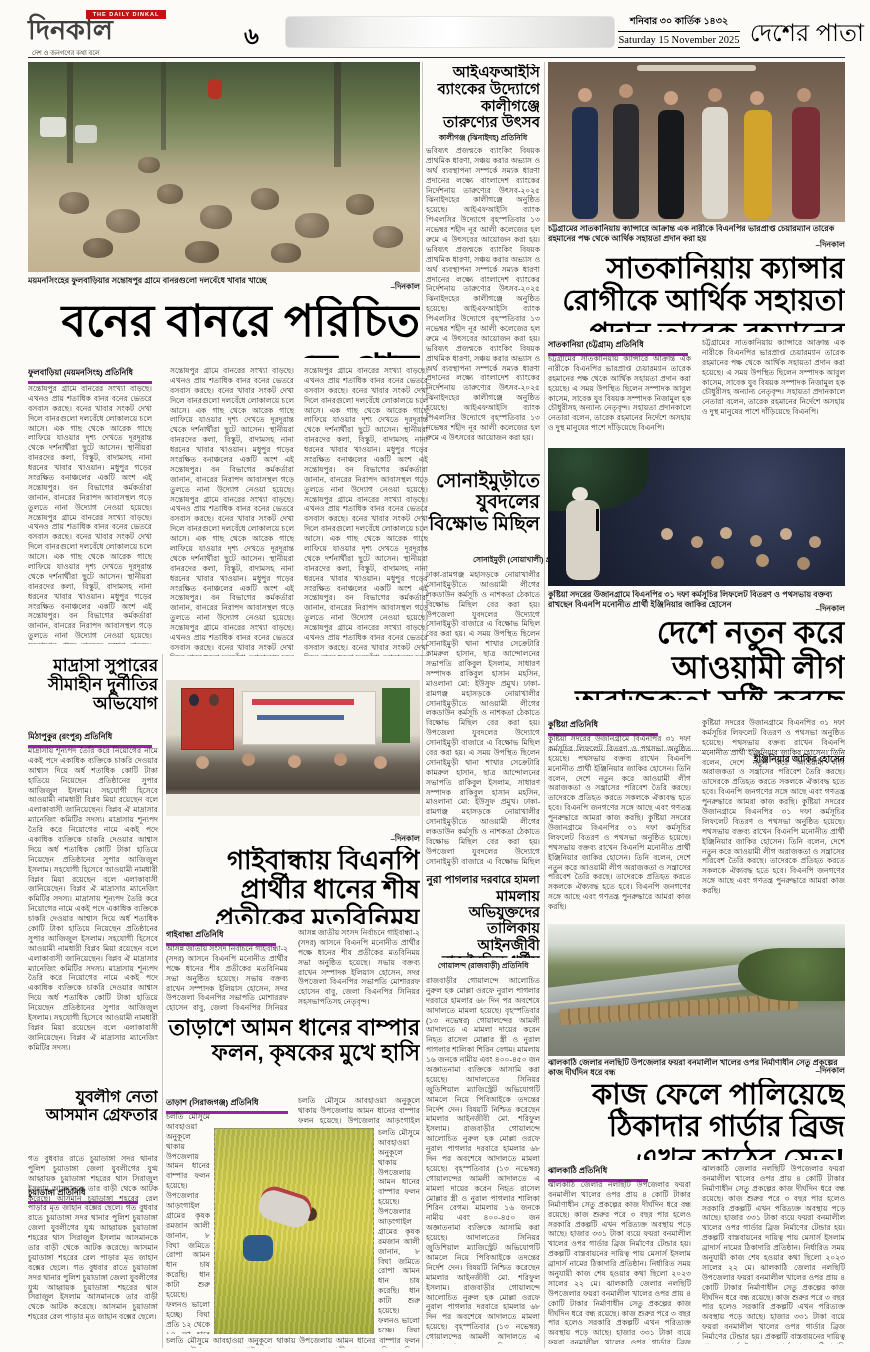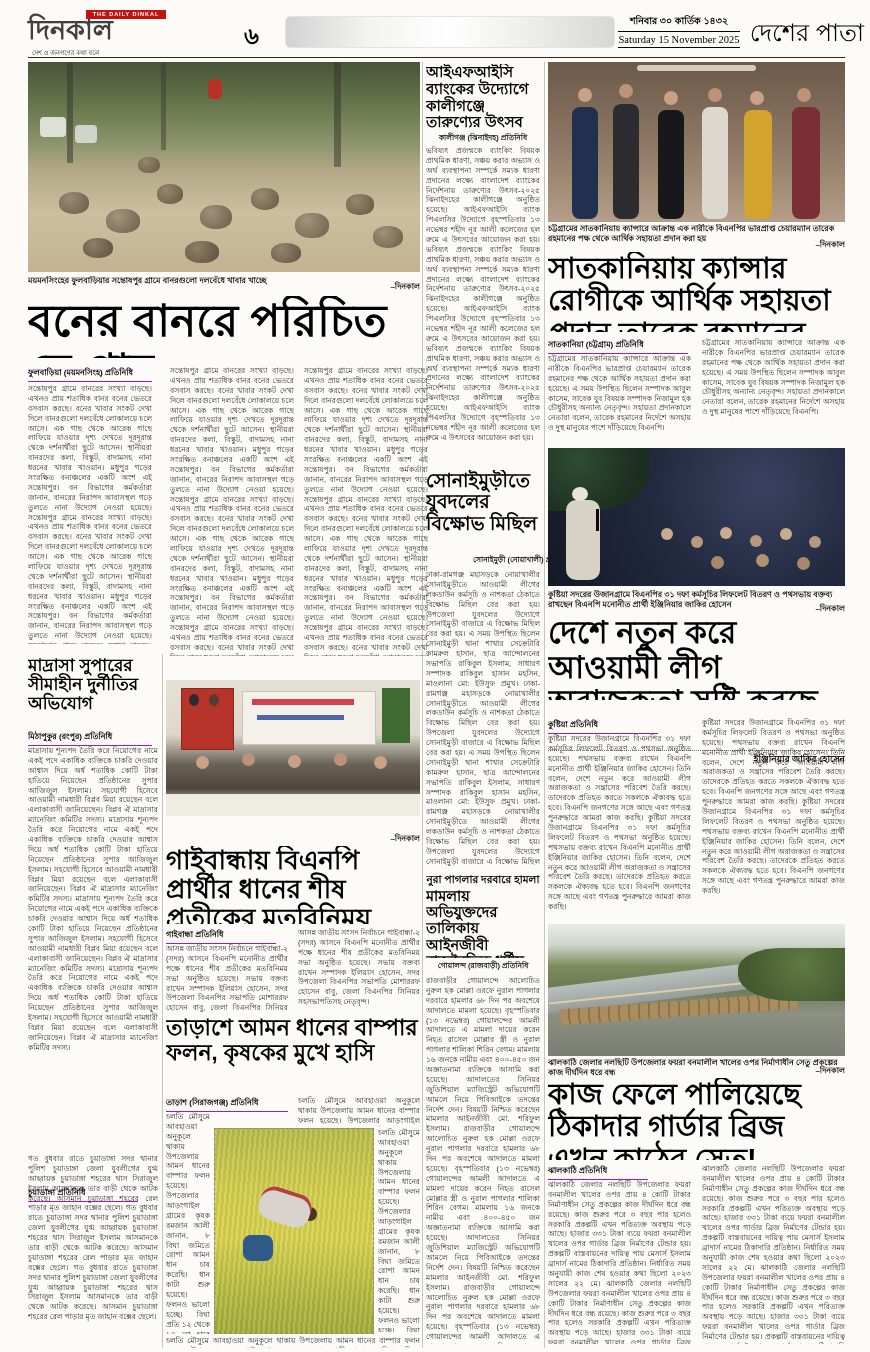--- a/index.html
+++ b/index.html
@@ -1,21 +1,21 @@
 <!DOCTYPE html>
 <html lang="bn"><head>
 <meta charset="utf-8">
 <style>
   html,body{margin:0;padding:0;background:#e9e7e2;font-family:"Liberation Sans",sans-serif;}
   #page{position:relative;width:870px;height:1352px;background:#fcfbf8;margin:0 auto;overflow:hidden;color:#1a1a1a;}
   .abs{position:absolute;}
   .photo{position:absolute;overflow:hidden;background:#9a9a92;}
-  .hl{font-weight:700;text-align:left;color:#000;line-height:1.12;overflow:hidden;}
+  .hl{font-weight:700;text-align:right;color:#000;line-height:1.12;overflow:hidden;}
   .bd{font-size:7.5px;line-height:1.32;text-align:justify;overflow:hidden;color:#1d1d1d;word-break:break-word;}
-  .byl{font-size:8px;font-weight:700;color:#000;border-bottom:1px solid #a21caf;padding-bottom:2px;overflow:hidden;white-space:nowrap;}
+  .byl{font-size:8px;font-weight:700;color:#000;border-bottom:3px solid #a21caf;padding-bottom:2px;overflow:hidden;white-space:nowrap;}
   .cap{font-size:8px;font-weight:700;line-height:1.3;color:#111;overflow:hidden;position:absolute;}
   .credit{position:absolute;right:0;bottom:0;font-size:8px;font-weight:700;background:#fcfbf8;padding-left:4px;}
   .vrule{position:absolute;width:1px;background:#c7c5bf;}
   .kick{font-weight:700;text-align:center;color:#000;overflow:hidden;}
   .attr{font-size:9px;font-weight:700;text-align:right;color:#000;overflow:hidden;border-top:1px dotted #777;padding-top:1px;}
   .dot{position:absolute;border-radius:50%;}
   .blob{position:absolute;border-radius:45%;}
 </style>
 </head>
 <body>
@@ -69,20 +69,21 @@
   <div class="abs hl" style="left:28px;top:296px;width:392px;height:62px;font-size:44px;">বনের বানরে পরিচিত যে গ্রাম</div>
   <div class="abs byl" style="left:28px;top:366px;width:124px;">ফুলবাড়িয়া (ময়মনসিংহ) প্রতিনিধি</div>
   <div class="abs bd" style="left:28px;top:384px;width:124px;height:260px;">সন্তোষপুর গ্রামে বানরের সংখ্যা বাড়ছে। এখনও প্রায় শতাধিক বানর বনের ভেতরে বসবাস করছে। বনের খাবার সংকট দেখা দিলে বানরগুলো দলবেঁধে লোকালয়ে চলে আসে। এক গাছ থেকে আরেক গাছে লাফিয়ে যাওয়ার দৃশ্য দেখতে দূরদূরান্ত থেকে দর্শনার্থীরা ছুটে আসেন। স্থানীয়রা বানরদের কলা, বিস্কুট, বাদামসহ নানা ধরনের খাবার খাওয়ান। মধুপুর গড়ের সংরক্ষিত বনাঞ্চলের একটি অংশ এই সন্তোষপুর। বন বিভাগের কর্মকর্তারা জানান, বানরের নিরাপদ আবাসস্থল গড়ে তুলতে নানা উদ্যোগ নেওয়া হয়েছে। সন্তোষপুর গ্রামে বানরের সংখ্যা বাড়ছে। এখনও প্রায় শতাধিক বানর বনের ভেতরে বসবাস করছে। বনের খাবার সংকট দেখা দিলে বানরগুলো দলবেঁধে লোকালয়ে চলে আসে। এক গাছ থেকে আরেক গাছে লাফিয়ে যাওয়ার দৃশ্য দেখতে দূরদূরান্ত থেকে দর্শনার্থীরা ছুটে আসেন। স্থানীয়রা বানরদের কলা, বিস্কুট, বাদামসহ নানা ধরনের খাবার খাওয়ান। মধুপুর গড়ের সংরক্ষিত বনাঞ্চলের একটি অংশ এই সন্তোষপুর। বন বিভাগের কর্মকর্তারা জানান, বানরের নিরাপদ আবাসস্থল গড়ে তুলতে নানা উদ্যোগ নেওয়া হয়েছে। সন্তোষপুর গ্রামে বানরের সংখ্যা বাড়ছে। এখনও প্রায় শতাধিক বানর বনের ভেতরে বসবাস করছে। বনের খাবার সংকট দেখা দিলে বানরগুলো দলবেঁধে লোকালয়ে চলে আসে। এক গাছ থেকে আরেক গাছে লাফিয়ে যাওয়ার দৃশ্য দেখতে দূরদূরান্ত থেকে দর্শনার্থীরা ছুটে আসেন। স্থানীয়রা বানরদের কলা, বিস্কুট, বাদামসহ নানা ধরনের খাবার খাওয়ান। মধুপুর গড়ের সংরক্ষিত বনাঞ্চলের একটি অংশ এই সন্তোষপুর। বন বিভাগের কর্মকর্তারা জানান, বানরের নিরাপদ আবাসস্থল গড়ে তুলতে নানা উদ্যোগ নেওয়া হয়েছে।</div>
   <div class="abs bd" style="left:162px;top:366px;width:124px;height:290px;padding-left:8px;">সন্তোষপুর গ্রামে বানরের সংখ্যা বাড়ছে। এখনও প্রায় শতাধিক বানর বনের ভেতরে বসবাস করছে। বনের খাবার সংকট দেখা দিলে বানরগুলো দলবেঁধে লোকালয়ে চলে আসে। এক গাছ থেকে আরেক গাছে লাফিয়ে যাওয়ার দৃশ্য দেখতে দূরদূরান্ত থেকে দর্শনার্থীরা ছুটে আসেন। স্থানীয়রা বানরদের কলা, বিস্কুট, বাদামসহ নানা ধরনের খাবার খাওয়ান। মধুপুর গড়ের সংরক্ষিত বনাঞ্চলের একটি অংশ এই সন্তোষপুর। বন বিভাগের কর্মকর্তারা জানান, বানরের নিরাপদ আবাসস্থল গড়ে তুলতে নানা উদ্যোগ নেওয়া হয়েছে। সন্তোষপুর গ্রামে বানরের সংখ্যা বাড়ছে। এখনও প্রায় শতাধিক বানর বনের ভেতরে বসবাস করছে। বনের খাবার সংকট দেখা দিলে বানরগুলো দলবেঁধে লোকালয়ে চলে আসে। এক গাছ থেকে আরেক গাছে লাফিয়ে যাওয়ার দৃশ্য দেখতে দূরদূরান্ত থেকে দর্শনার্থীরা ছুটে আসেন। স্থানীয়রা বানরদের কলা, বিস্কুট, বাদামসহ নানা ধরনের খাবার খাওয়ান। মধুপুর গড়ের সংরক্ষিত বনাঞ্চলের একটি অংশ এই সন্তোষপুর। বন বিভাগের কর্মকর্তারা জানান, বানরের নিরাপদ আবাসস্থল গড়ে তুলতে নানা উদ্যোগ নেওয়া হয়েছে। সন্তোষপুর গ্রামে বানরের সংখ্যা বাড়ছে। এখনও প্রায় শতাধিক বানর বনের ভেতরে বসবাস করছে। বনের খাবার সংকট দেখা দিলে বানরগুলো দলবেঁধে লোকালয়ে চলে আসে। এক গাছ থেকে আরেক গাছে লাফিয়ে যাওয়ার দৃশ্য দেখতে দূরদূরান্ত থেকে দর্শনার্থীরা ছুটে আসেন। স্থানীয়রা বানরদের কলা, বিস্কুট, বাদামসহ নানা ধরনের খাবার খাওয়ান। মধুপুর গড়ের সংরক্ষিত বনাঞ্চলের একটি অংশ এই সন্তোষপুর। বন বিভাগের কর্মকর্তারা জানান, বানরের নিরাপদ আবাসস্থল গড়ে তুলতে নানা উদ্যোগ নেওয়া হয়েছে।</div>
   <div class="abs bd" style="left:296px;top:366px;width:124px;height:290px;padding-left:8px;">সন্তোষপুর গ্রামে বানরের সংখ্যা বাড়ছে। এখনও প্রায় শতাধিক বানর বনের ভেতরে বসবাস করছে। বনের খাবার সংকট দেখা দিলে বানরগুলো দলবেঁধে লোকালয়ে চলে আসে। এক গাছ থেকে আরেক গাছে লাফিয়ে যাওয়ার দৃশ্য দেখতে দূরদূরান্ত থেকে দর্শনার্থীরা ছুটে আসেন। স্থানীয়রা বানরদের কলা, বিস্কুট, বাদামসহ নানা ধরনের খাবার খাওয়ান। মধুপুর গড়ের সংরক্ষিত বনাঞ্চলের একটি অংশ এই সন্তোষপুর। বন বিভাগের কর্মকর্তারা জানান, বানরের নিরাপদ আবাসস্থল গড়ে তুলতে নানা উদ্যোগ নেওয়া হয়েছে। সন্তোষপুর গ্রামে বানরের সংখ্যা বাড়ছে। এখনও প্রায় শতাধিক বানর বনের ভেতরে বসবাস করছে। বনের খাবার সংকট দেখা দিলে বানরগুলো দলবেঁধে লোকালয়ে চলে আসে। এক গাছ থেকে আরেক গাছে লাফিয়ে যাওয়ার দৃশ্য দেখতে দূরদূরান্ত থেকে দর্শনার্থীরা ছুটে আসেন। স্থানীয়রা বানরদের কলা, বিস্কুট, বাদামসহ নানা ধরনের খাবার খাওয়ান। মধুপুর গড়ের সংরক্ষিত বনাঞ্চলের একটি অংশ এই সন্তোষপুর। বন বিভাগের কর্মকর্তারা জানান, বানরের নিরাপদ আবাসস্থল গড়ে তুলতে নানা উদ্যোগ নেওয়া হয়েছে। সন্তোষপুর গ্রামে বানরের সংখ্যা বাড়ছে। এখনও প্রায় শতাধিক বানর বনের ভেতরে বসবাস করছে। বনের খাবার সংকট দেখা দিলে বানরগুলো দলবেঁধে লোকালয়ে চলে আসে। এক গাছ থেকে আরেক গাছে লাফিয়ে যাওয়ার দৃশ্য দেখতে দূরদূরান্ত থেকে দর্শনার্থীরা ছুটে আসেন। স্থানীয়রা বানরদের কলা, বিস্কুট, বাদামসহ নানা ধরনের খাবার খাওয়ান। মধুপুর গড়ের সংরক্ষিত বনাঞ্চলের একটি অংশ এই সন্তোষপুর। বন বিভাগের কর্মকর্তারা জানান, বানরের নিরাপদ আবাসস্থল গড়ে তুলতে নানা উদ্যোগ নেওয়া হয়েছে।</div>
 
   <div class="abs hl" style="left:28px;top:656px;width:130px;height:70px;font-size:17px;">মাদ্রাসা সুপারের সীমাহীন দুর্নীতির অভিযোগ</div>
   <div class="abs byl" style="left:28px;top:730px;width:124px;">মিঠাপুকুর (রংপুর) প্রতিনিধি</div>
   <div class="abs bd" style="left:28px;top:746px;width:130px;height:334px;">মাদ্রাসায় শূন্যপদ তৈরি করে নিয়োগের নামে একই পদে একাধিক ব্যক্তিকে চাকরি দেওয়ার আশ্বাস দিয়ে অর্ধ শতাধিক কোটি টাকা হাতিয়ে নিয়েছেন প্রতিষ্ঠানের সুপার আজিজুল ইসলাম। সহযোগী হিসেবে আওয়ামী নামধারী বিপ্লব মিয়া রয়েছেন বলে এলাকাবাসী জানিয়েছেন। বিপ্লব ঐ মাদ্রাসার ম্যানেজিং কমিটির সদস্য। মাদ্রাসায় শূন্যপদ তৈরি করে নিয়োগের নামে একই পদে একাধিক ব্যক্তিকে চাকরি দেওয়ার আশ্বাস দিয়ে অর্ধ শতাধিক কোটি টাকা হাতিয়ে নিয়েছেন প্রতিষ্ঠানের সুপার আজিজুল ইসলাম। সহযোগী হিসেবে আওয়ামী নামধারী বিপ্লব মিয়া রয়েছেন বলে এলাকাবাসী জানিয়েছেন। বিপ্লব ঐ মাদ্রাসার ম্যানেজিং কমিটির সদস্য। মাদ্রাসায় শূন্যপদ তৈরি করে নিয়োগের নামে একই পদে একাধিক ব্যক্তিকে চাকরি দেওয়ার আশ্বাস দিয়ে অর্ধ শতাধিক কোটি টাকা হাতিয়ে নিয়েছেন প্রতিষ্ঠানের সুপার আজিজুল ইসলাম। সহযোগী হিসেবে আওয়ামী নামধারী বিপ্লব মিয়া রয়েছেন বলে এলাকাবাসী জানিয়েছেন। বিপ্লব ঐ মাদ্রাসার ম্যানেজিং কমিটির সদস্য। মাদ্রাসায় শূন্যপদ তৈরি করে নিয়োগের নামে একই পদে একাধিক ব্যক্তিকে চাকরি দেওয়ার আশ্বাস দিয়ে অর্ধ শতাধিক কোটি টাকা হাতিয়ে নিয়েছেন প্রতিষ্ঠানের সুপার আজিজুল ইসলাম। সহযোগী হিসেবে আওয়ামী নামধারী বিপ্লব মিয়া রয়েছেন বলে এলাকাবাসী জানিয়েছেন। বিপ্লব ঐ মাদ্রাসার ম্যানেজিং কমিটির সদস্য।</div>
 
+  <div class="abs hl" style="left:28px;top:1088px;width:130px;height:46px;font-size:16px;">যুবলীগ নেতা আসমান গ্রেফতার</div>
   <div class="abs byl" style="left:28px;top:1138px;width:110px;margin-top:48px;">চুয়াডাঙ্গা প্রতিনিধি</div>
   <div class="abs bd" style="left:28px;top:1154px;width:130px;height:190px;">গত বুধবার রাতে চুয়াডাঙ্গা সদর থানার পুলিশ চুয়াডাঙ্গা জেলা যুবলীগের যুগ্ম আহ্বায়ক চুয়াডাঙ্গা শহরের থাস সিরাজুল ইসলাম আসমানকে তার বাড়ী থেকে আটক করেছে। আসমান চুয়াডাঙ্গা শহরের রেল পাড়ার মৃত জাহান বক্সের ছেলে। গত বুধবার রাতে চুয়াডাঙ্গা সদর থানার পুলিশ চুয়াডাঙ্গা জেলা যুবলীগের যুগ্ম আহ্বায়ক চুয়াডাঙ্গা শহরের থাস সিরাজুল ইসলাম আসমানকে তার বাড়ী থেকে আটক করেছে। আসমান চুয়াডাঙ্গা শহরের রেল পাড়ার মৃত জাহান বক্সের ছেলে। গত বুধবার রাতে চুয়াডাঙ্গা সদর থানার পুলিশ চুয়াডাঙ্গা জেলা যুবলীগের যুগ্ম আহ্বায়ক চুয়াডাঙ্গা শহরের থাস সিরাজুল ইসলাম আসমানকে তার বাড়ী থেকে আটক করেছে। আসমান চুয়াডাঙ্গা শহরের রেল পাড়ার মৃত জাহান বক্সের ছেলে।</div>
 
   <div class="photo" style="left:166px;top:680px;width:254px;height:136px;background:linear-gradient(180deg,#e6e1d6 0%,#ded8cb 40%,#6a6257 62%,#4e463c 80%,#d4cec2 92%,#cfc9bd 100%);">
     <div class="abs" style="left:6%;top:6%;width:20%;height:44%;background:#b7342a;border:1px solid #8e241c;"></div>
     <div class="dot" style="left:9%;top:10%;width:10px;height:12px;background:#2b2b3a;"></div>
     <div class="dot" style="left:17%;top:10%;width:10px;height:12px;background:#5a3b33;"></div>
     <div class="abs" style="left:30%;top:8%;width:52%;height:38%;background:#f4f1ea;border:1px solid #c9c4b8;"></div>
     <div class="abs" style="left:34%;top:14%;width:40%;height:6px;background:#c23; opacity:.85;"></div>
     <div class="abs" style="left:36%;top:26%;width:34%;height:5px;background:#23459a;opacity:.8;"></div>

